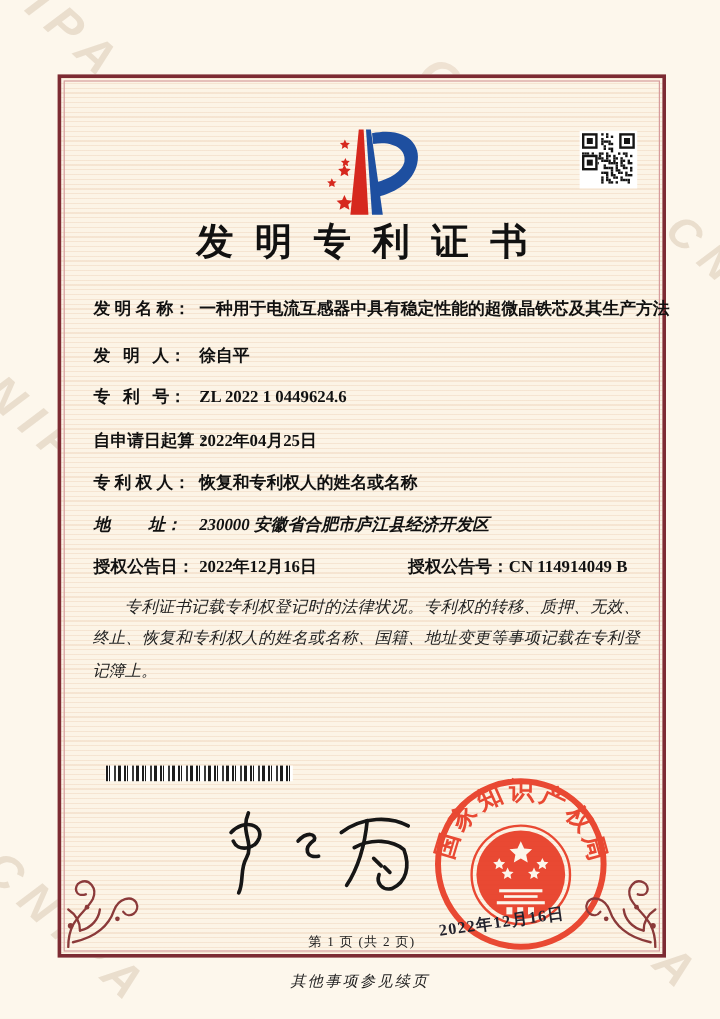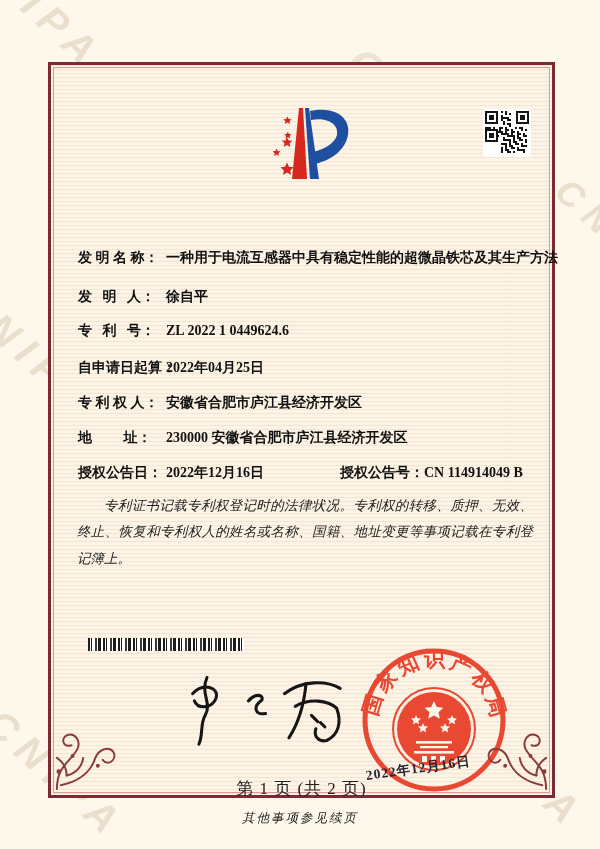--- a/index.html
+++ b/index.html
@@ -68,21 +68,21 @@
   .title {
     position:absolute; left:0; top:116px; width:100%;
     text-align:center; font-size:31px; font-weight:bold;
     letter-spacing:18px; text-indent:18px; color:#111;
   }
   
   .fields { position:absolute; left:27px; top:0; width:455px; font-size:14px; font-weight:bold; color:#111; }
   .frow { position:absolute; left:0; white-space:nowrap; }
   .frow .lbl { display:inline-block; width:88px; white-space:pre; }
   .frow .val { white-space:pre; }
-  .r0{top:184px;} .r1{top:223px;} .r2{top:257px;} .r3{top:294px;} .r4{top:329px;} .r5{top:364px;} .r6{top:399px;}
+  .r0{top:184px;} .r1{top:223px;} .r2{top:257px;} .r3{top:294px;} .r4{top:329px;} .r5{top:364px;font-style:italic;} .r6{top:399px;}
   .grant-no { position:absolute; left:262px; top:0; }
   
   .legal {
     position:absolute; left:26px; top:428px; width:456px;
     font-size:13.5px; line-height:1.95; font-style:italic;
     color:#222; text-align:justify;
   }
   .legal p { text-indent:2em; }
   
   .barcode {
@@ -98,21 +98,21 @@
   
   .seal { position:absolute; left:308px; top:580px; width:150px; height:150px; opacity:0.95; }
   .seal-date {
     position:absolute; left:314px; top:688px; width:200px;
     font-size:13.5px; font-weight:bold; color:#23232e;
     letter-spacing:1px; transform:rotate(-8deg); white-space:nowrap;
   }
   
   .page-num {
     position:absolute; left:0; top:712px; width:100%;
-    text-align:center; font-size:17px; color:#222; letter-spacing:1px;
+    text-align:center; font-size:11px; color:#222; letter-spacing:1px;
   }
   .footer-note {
     position:absolute; left:0; top:810px; width:100%;
     text-align:center; font-size:12.5px; font-style:italic; color:#222;
     letter-spacing:2px; z-index:1;
   }
 </style>
 </head>
 <body>
 
@@ -284,36 +284,37 @@
           <i style="left: 24px; top: 40px;"></i>
           <i style="left: 28px; top: 40px;"></i>
           <i style="left: 38px; top: 40px;"></i>
         </div>
       <div class="finder finder-tl"></div>
       <div class="finder finder-tr"></div>
       <div class="finder finder-bl"></div>
     </div>
   </div>
 
+  <div class="title">发明专利证书</div>
 
   <div class="fields">
     <div class="frow r0">
       <span class="lbl">发 明 名 称：</span><span class="val">一种用于电流互感器中具有稳定性能的超微晶铁芯及其生产方法</span>
     </div>
     <div class="frow r1">
       <span class="lbl">发   明   人：</span><span class="val">徐自平</span>
     </div>
     <div class="frow r2">
       <span class="lbl">专   利   号：</span><span class="val">ZL 2022 1 0449624.6</span>
     </div>
     <div class="frow r3">
       <span class="lbl">自申请日起算：</span><span class="val">2022年04月25日</span>
     </div>
     <div class="frow r4">
-      <span class="lbl">专 利 权 人：</span><span class="val">安徽省合肥市庐江县经济开发区</span>
+      <span class="lbl">专 利 权 人：</span><span class="val">恢复和专利权人的姓名或名称</span>
     </div>
     <div class="frow r5">
       <span class="lbl">地         址：</span><span class="val">230000 安徽省合肥市庐江县经济开发区</span>
     </div>
     <div class="frow r6">
       <span class="lbl">授权公告日：</span><span class="val">2022年12月16日</span>
       <span class="grant-no">
         <span class="lbl" style="width:auto">授权公告号：</span><span class="val">CN 114914049 B</span>
       </span>
     </div>

